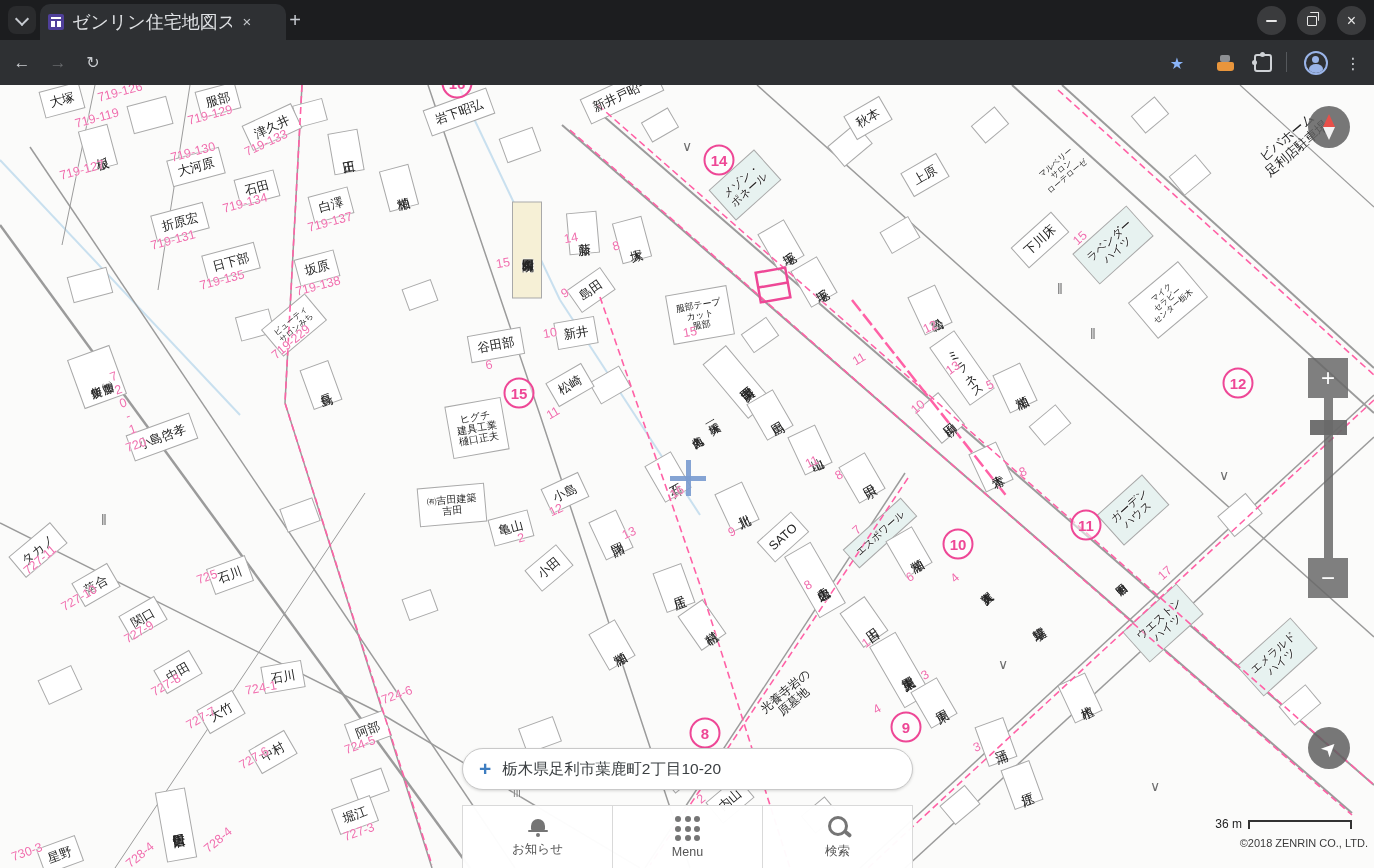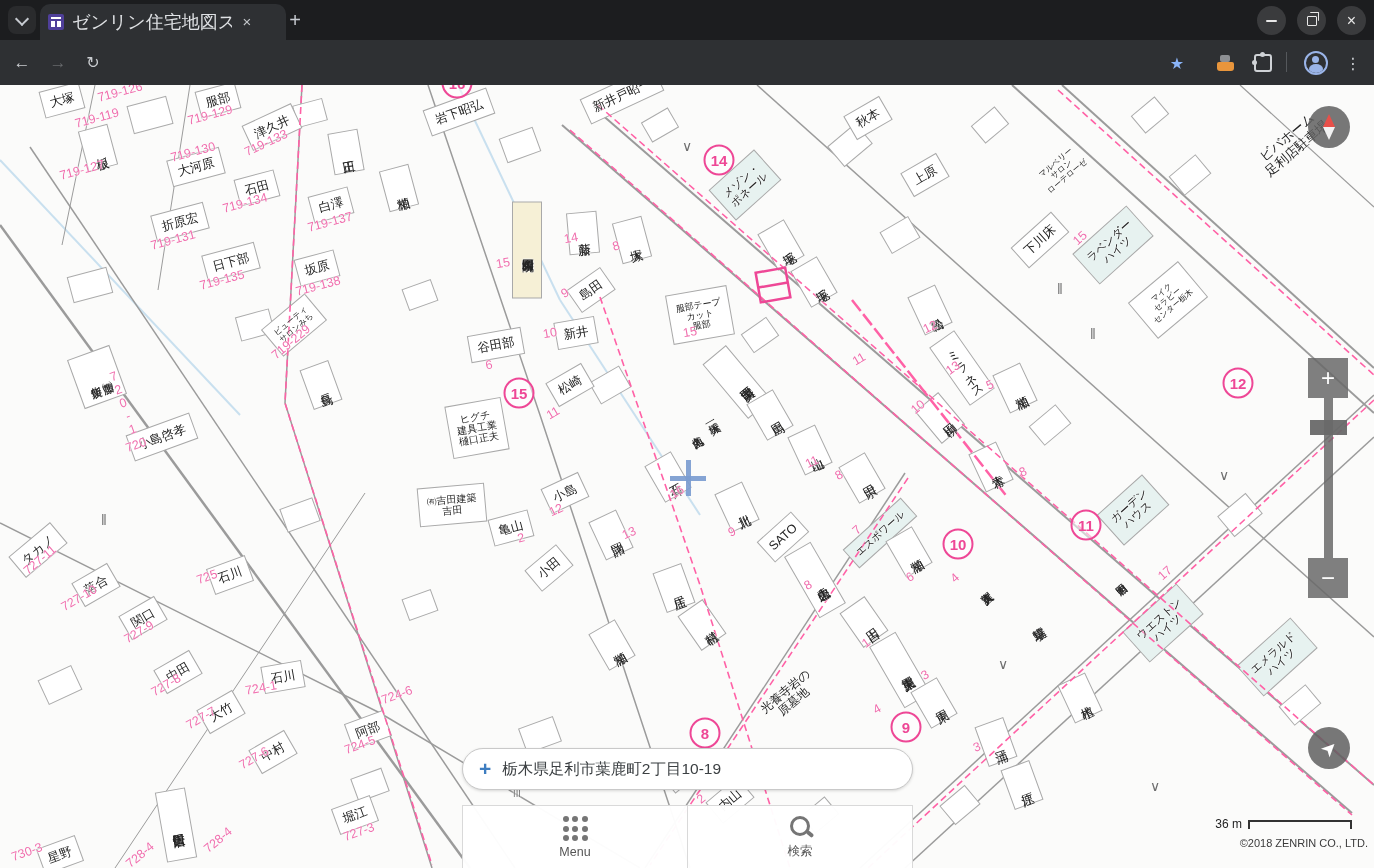--- a/index.html
+++ b/index.html
@@ -471,24 +471,30 @@
     <div class="zoombtn" id="zoom-in">+</div>
     <div id="zoom-track"></div>
     <div id="zoom-handle"></div>
     <div class="zoombtn" id="zoom-out">−</div>
     <div class="roundctl" id="locate">
         <span>➤</span>
       </div>
 
     <div id="searchpill">
       <span class="plus">+</span>
-      <span class="addr">栃木県足利市葉鹿町2丁目10-19</span>
+      <span class="addr">栃木県足利市葉鹿町2丁目10-20</span>
     </div>
 
     <div id="bottommenu">
+      <div class="menucell">
+        <div class="icon-bell">
+            <i></i>
+          </div>
+        <div class="cap">お知らせ</div>
+      </div>
       <div class="menucell">
         <div class="icon-grid">
             <i></i>
             <i></i>
             <i></i>
             <i></i>
             <i></i>
             <i></i>
             <i></i>
             <i></i>

